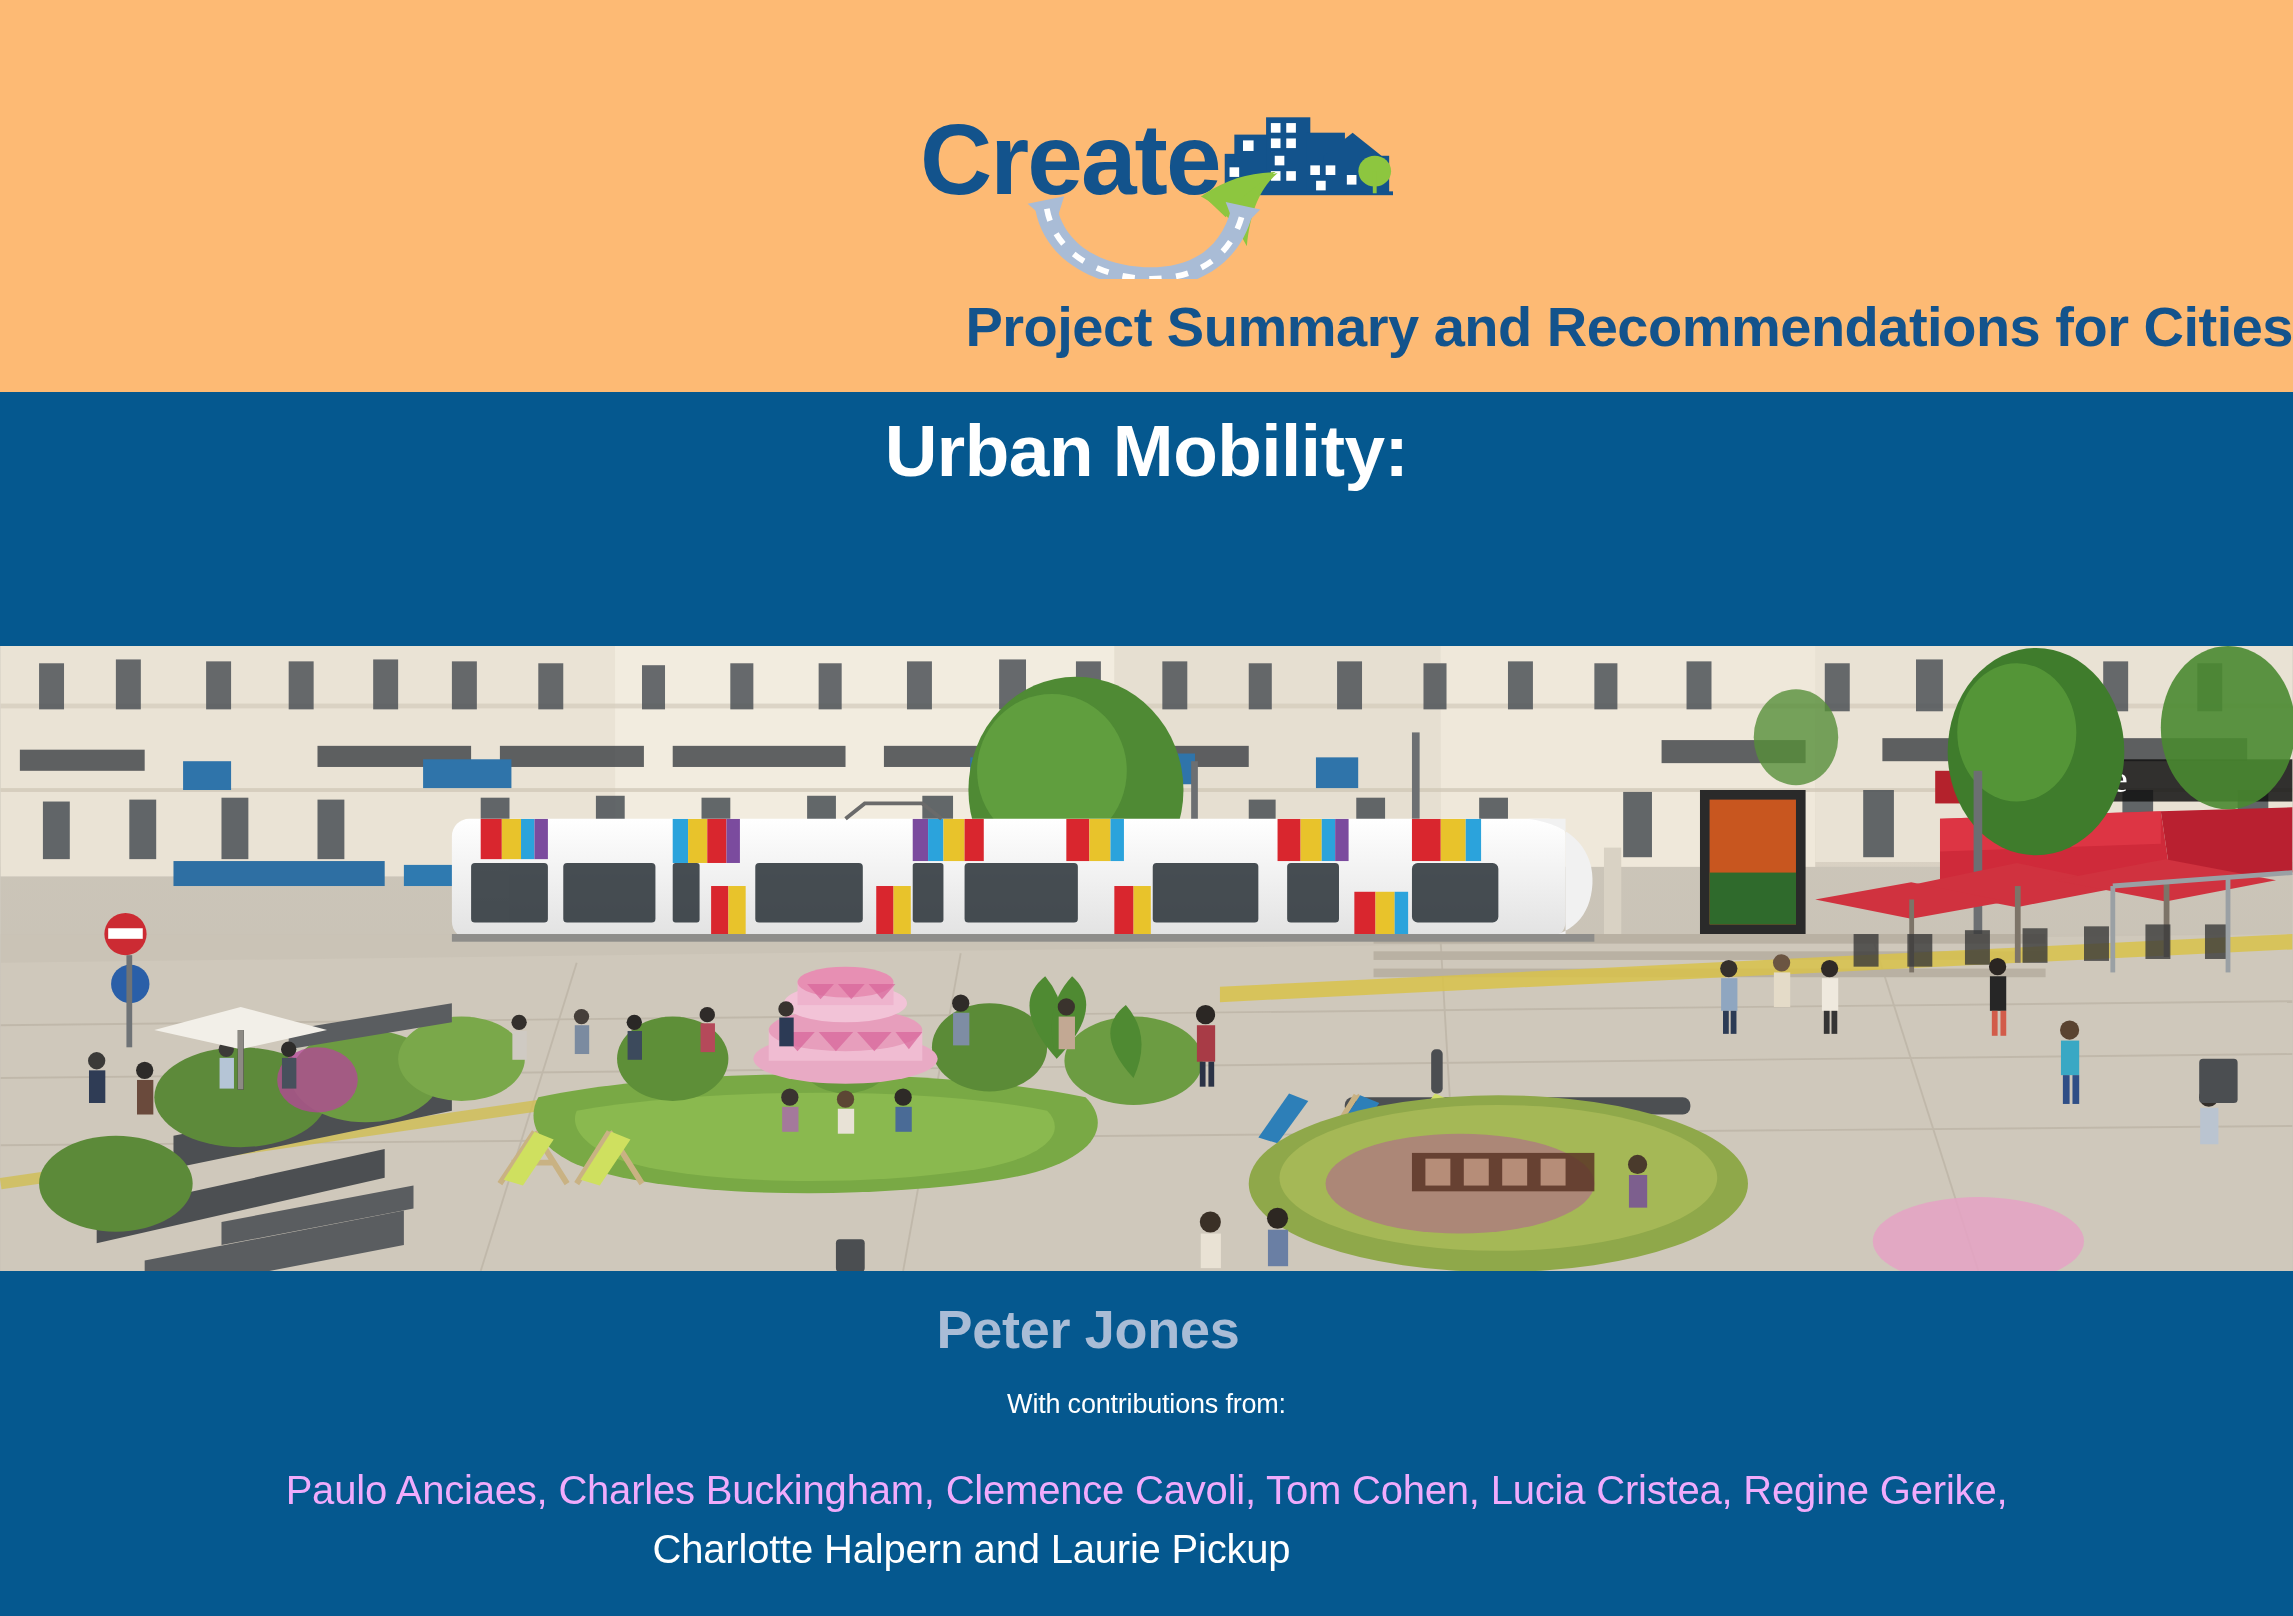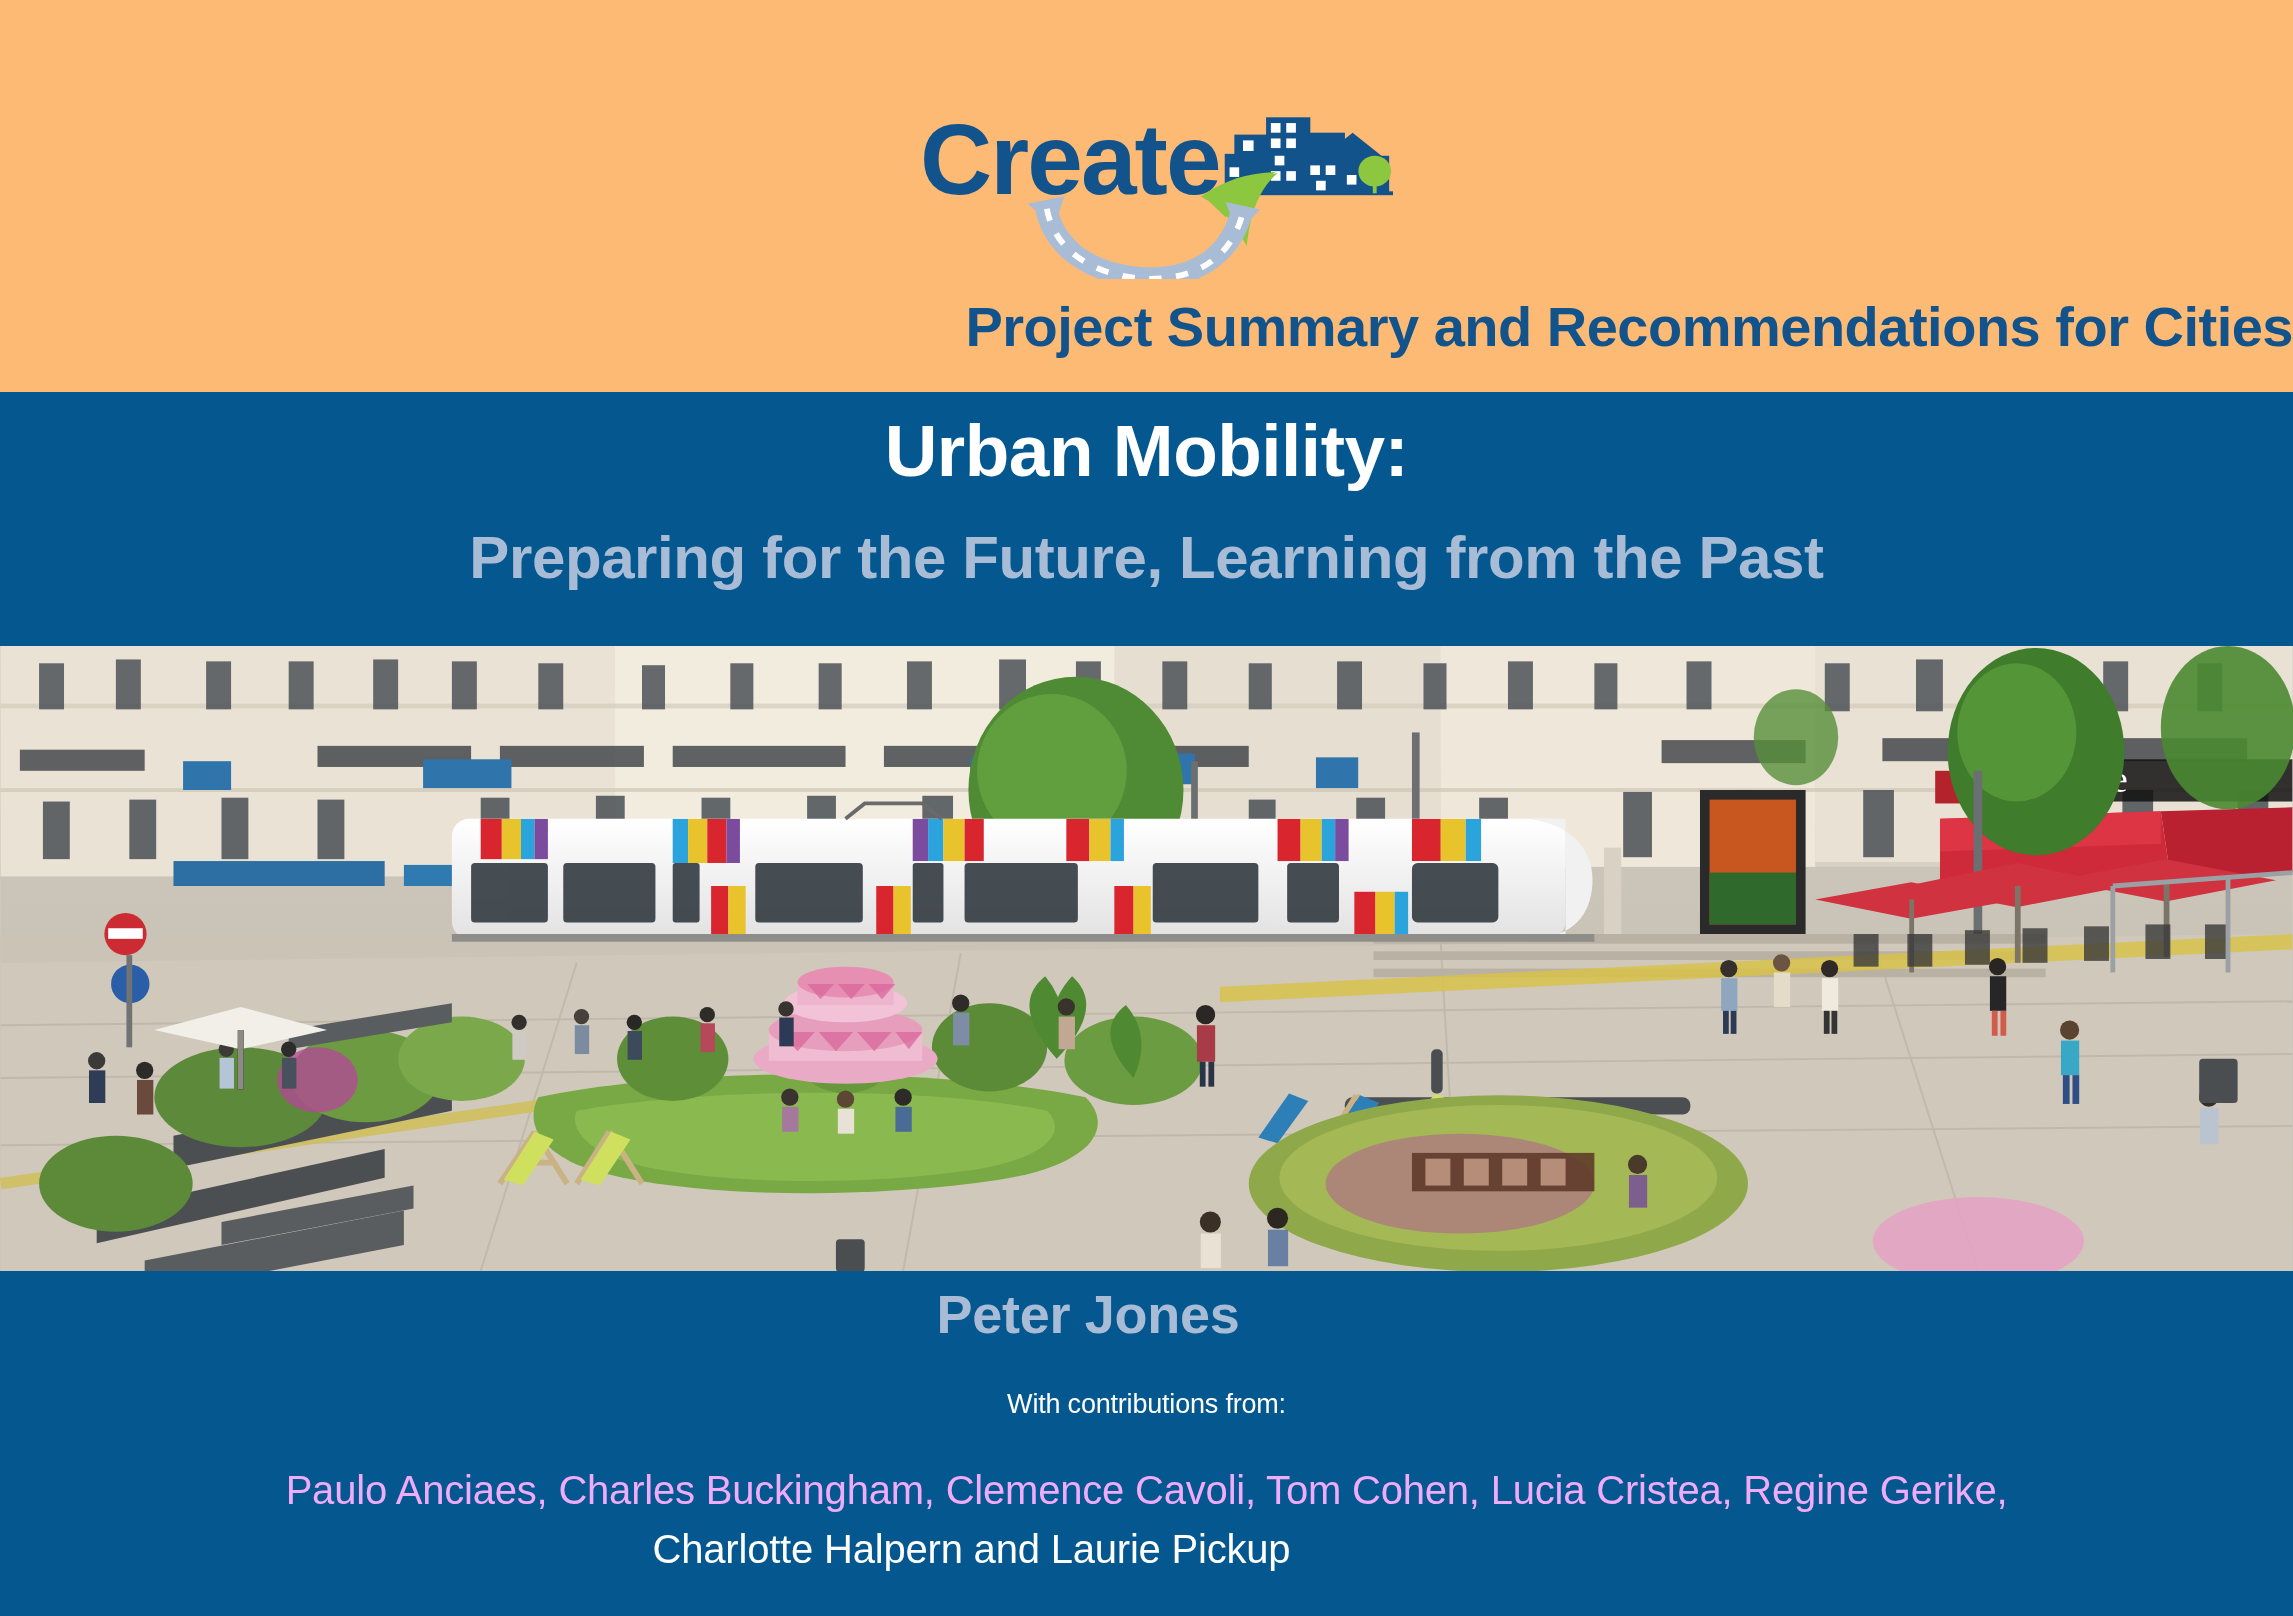--- a/index.html
+++ b/index.html
@@ -20,21 +20,21 @@
     font-size:73px;font-weight:bold;color:#ffffff;letter-spacing:-0.5px;line-height:1;}
   .title-sub{position:absolute;left:0;top:136px;width:2293px;text-align:center;
     font-size:60px;font-weight:bold;color:#A9BCD6;letter-spacing:-0.4px;line-height:1;}
 
   
   .photo{position:absolute;left:0;top:646px;width:2293px;height:625px;overflow:hidden;background:#cfcac0;}
   .photo svg{display:block;width:2293px;height:625px;}
 
   
   .footer{position:absolute;left:0;top:1271px;width:2293px;height:346px;background:#05588F;}
-  .author{position:absolute;left:0;top:12px;width:2176px;text-align:center;
+  .author{position:absolute;left:0;top:27px;width:2176px;text-align:center;
     font-size:54px;font-weight:bold;color:#A9BCD6;letter-spacing:-0.3px;}
   .contrib-label{position:absolute;left:0;top:118px;width:2293px;text-align:center;
     font-size:27px;font-weight:normal;color:#ffffff;letter-spacing:-0.2px;}
   .contrib-line1{position:absolute;left:0;top:197px;width:2293px;text-align:center;
     font-size:40px;font-weight:normal;color:#f0abfc;letter-spacing:-0.2px;}
   .contrib-line2{position:absolute;left:0;top:256px;width:1943px;text-align:center;
     font-size:40px;font-weight:normal;color:#ffffff;letter-spacing:-0.2px;}
 </style>
 </head>
 <body>
@@ -91,21 +91,20 @@
           </g>
         </g>
       </svg>
     </div>
 
     <div class="header-sub">Project Summary and Recommendations for Cities</div>
   </div>
 
   <div class="title-band">
     <div class="title-main">Urban Mobility:</div>
-    <div class="title-sub">Preparing for the Future, Learning from the Past</div>
   </div>
 
   <div class="photo">
     <svg viewBox="0 0 2387 651" xmlns="http://www.w3.org/2000/svg">
       <defs>
         <linearGradient id="facade" x1="0" y1="0" x2="0" y2="1">
           <stop offset="0" stop-color="#efe9dc"></stop>
             <stop offset="1" stop-color="#d8d0c2"></stop>
         </linearGradient>
         <linearGradient id="ground" x1="0" y1="0" x2="0" y2="1">

